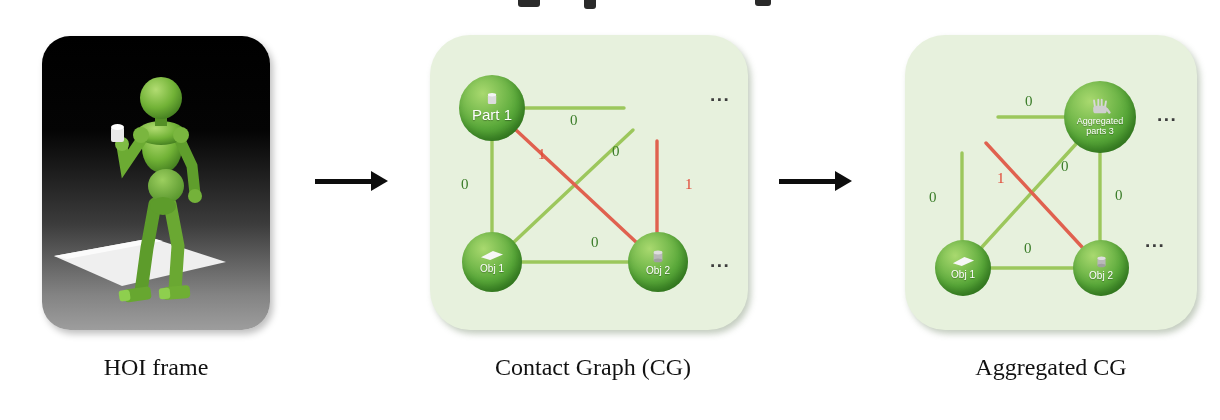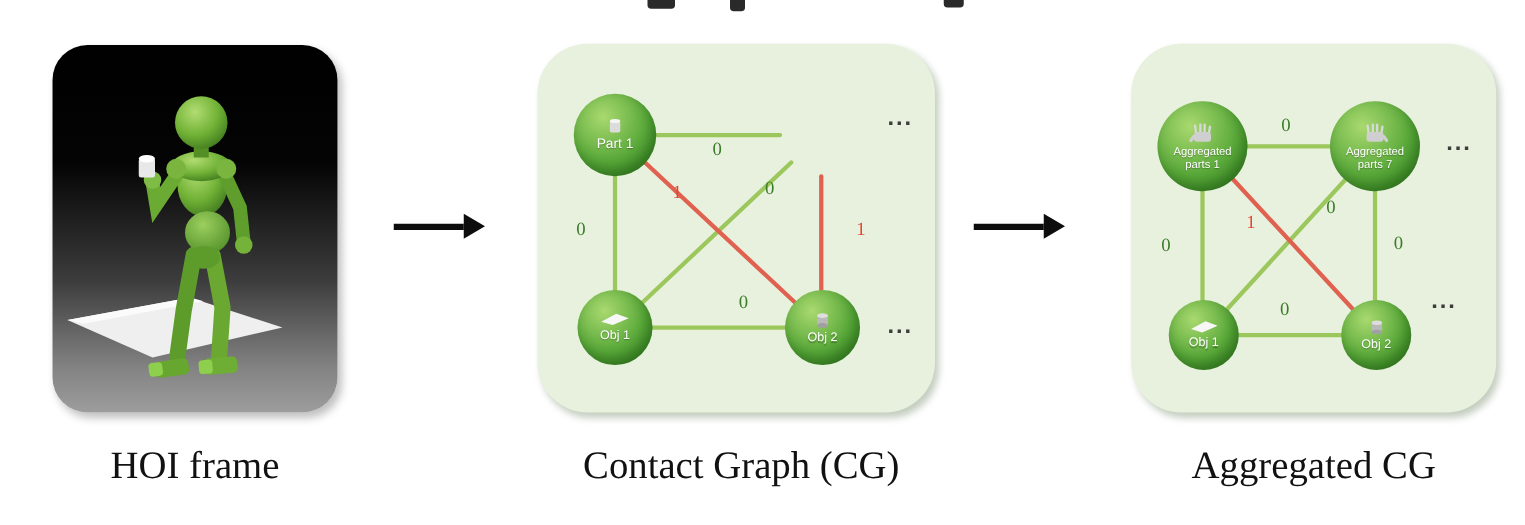--- a/index.html
+++ b/index.html
@@ -19,37 +19,37 @@
 
   .edges { position:absolute; left:0; top:0; }
   .e-green { stroke:#9cc75c; stroke-width:3.4; stroke-linecap:round; }
   .e-red   { stroke:#e0614f; stroke-width:3.4; stroke-linecap:round; }
 
   .node { position:absolute; border-radius:50%; display:flex; flex-direction:column;
           align-items:center; justify-content:center; gap:2px; color:#fff; text-align:center;
           background:radial-gradient(circle at 36% 28%, #a9d96f 0%, #5aa93a 55%, #2e7c1e 100%);
           box-shadow:inset -3px -5px 9px rgba(15,60,5,.35); }
   .node .icon { display:block; line-height:0; }
-  .node .label { font-size:11px; line-height:1.1; text-shadow:0 1px 1px rgba(0,0,0,.3); }
+  .node .label { font-size:15px; line-height:1.1; text-shadow:0 1px 1px rgba(0,0,0,.3); }
   .node.small .label { font-size:10px; }
   .node.agg .label { font-size:9px; width:62px; }
 
   .edge-label { position:absolute; font-family:"Liberation Serif", serif; font-size:15px; line-height:1; }
   .edge-label.green { color:#3a7c28; }
   .edge-label.red   { color:#e14634; }
 
   .ellipsis { position:absolute; font-size:19px; font-weight:bold; color:#3c3c3c; letter-spacing:1.5px; line-height:1; }
 
   .arrow { position:absolute; display:flex; align-items:center; height:20px; }
   .arrow .shaft { width:56px; height:5px; background:#0d0d0d; }
   .arrow .head  { width:0; height:0; border-left:17px solid #0d0d0d;
                   border-top:10px solid transparent; border-bottom:10px solid transparent; }
 
   .caption { position:absolute; top:354px; text-align:center; color:#111;
-             font-family:"Liberation Serif", serif; font-size:31px; }
+             font-family:"Liberation Serif", serif; font-size:24px; }
 </style>
 </head>
 <body>
 
 <div class="canvas">
 
   <div class="artifact" style="left:518px;top:0;width:22px;height:7px"></div>
   <div class="artifact" style="left:584px;top:0;width:12px;height:9px"></div>
   <div class="artifact" style="left:755px;top:0;width:16px;height:6px"></div>
 
@@ -163,49 +163,34 @@
   <div class="panel graph-panel agg-panel">
     <svg class="edges" width="292" height="295" viewBox="0 0 292 295">
       <line x1="93" y1="82" x2="159" y2="82" class="e-green"></line>
       <line x1="57" y1="118" x2="57" y2="205" class="e-green"></line>
       <line x1="171" y1="109" x2="77" y2="212" class="e-green"></line>
       <line x1="81" y1="108" x2="177" y2="212" class="e-red"></line>
       <line x1="195" y1="118" x2="195" y2="205" class="e-green"></line>
       <line x1="86" y1="233" x2="168" y2="233" class="e-green"></line>
     </svg>
 
-    <div class="node agg" style="left:21px;top:46px;width:72px;height:72px">
-      <span class="icon">
-        <svg viewBox="0 0 24 20" width="22" height="17">
-            <g stroke="#d8d8d8" stroke-width="2.2" stroke-linecap="round">
-              <path d="M6 10 L5 3"></path>
-              <path d="M10 9 L10 2"></path>
-              <path d="M14 9 L14 2"></path>
-              <path d="M18 10 L19 4"></path>
-            </g>
-            <rect x="4" y="9" width="16" height="9" rx="3" fill="#cfcfcf"></rect>
-            <path d="M4 13 L1 17" stroke="#cfcfcf" stroke-width="3" stroke-linecap="round"></path>
-          </svg>
-      </span>
-      <span class="label">Aggregated parts 1</span>
-    </div>
     <div class="node agg" style="left:159px;top:46px;width:72px;height:72px">
       <span class="icon">
         <svg viewBox="0 0 24 20" width="22" height="17">
             <g stroke="#d8d8d8" stroke-width="2.2" stroke-linecap="round">
               <path d="M6 10 L5 3"></path>
               <path d="M10 9 L10 2"></path>
               <path d="M14 9 L14 2"></path>
               <path d="M18 10 L19 4"></path>
             </g>
             <rect x="4" y="9" width="16" height="9" rx="3" fill="#cfcfcf"></rect>
             <path d="M20 13 L23 17" stroke="#cfcfcf" stroke-width="3" stroke-linecap="round"></path>
           </svg>
       </span>
-      <span class="label">Aggregated parts 7</span>
+      <span class="label">Aggregated parts 3</span>
     </div>
     <div class="node small" style="left:30px;top:205px;width:56px;height:56px">
       <span class="icon">
         <svg viewBox="0 0 26 12" width="23" height="11">
             <polygon points="1,8 14,1 25,5 11,11" fill="#f7f7f7"></polygon>
           </svg>
       </span>
       <span class="label">Obj 1</span>
     </div>
     <div class="node small" style="left:168px;top:205px;width:56px;height:56px">

